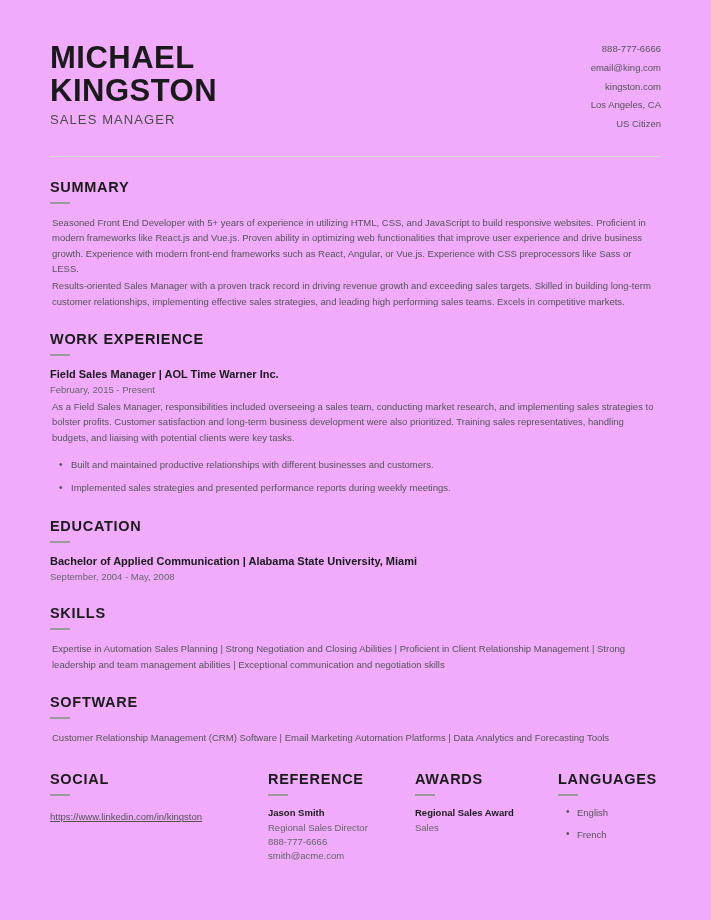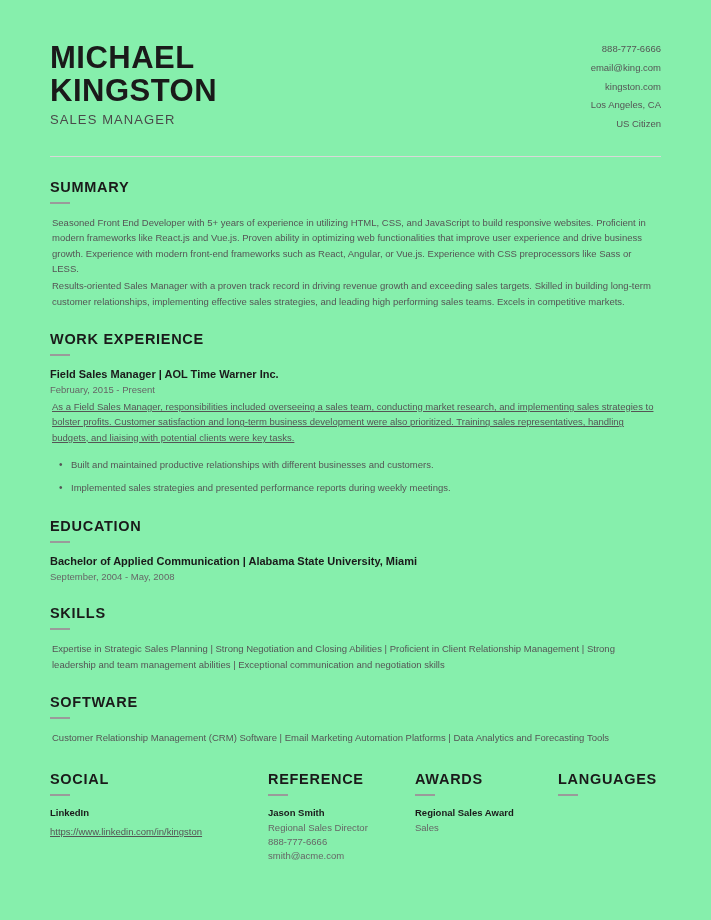--- a/index.html
+++ b/index.html
@@ -11,21 +11,21 @@
     width: 711px;
     height: 920px;
     font-family: "Liberation Sans", sans-serif;
     color: #444444;
     -webkit-font-smoothing: antialiased;
   }
   .page {
     position: relative;
     width: 711px;
     height: 920px;
-    background: #86efac;
+    background: #f0abfc;
     box-sizing: border-box;
     padding: 0 50px;
   }
 
   
   .header {
     display: flex;
     justify-content: space-between;
     align-items: flex-start;
     padding-top: 36px;
@@ -96,21 +96,21 @@
     font-size: 11px;
     font-weight: bold;
     color: #1a1a1a;
     line-height: 1.45;
   }
   .entry-date {
     font-size: 9.5px;
     color: #666666;
     line-height: 1.45;
   }
-  .entry-desc { margin-top: 13px; text-decoration: underline; }
+  .entry-desc { margin-top: 13px; }
 
   ul.bullets {
     margin: 13px 0 0 0;
     padding-left: 21px;
     list-style: none;
   }
   ul.bullets li {
     position: relative;
     font-size: 9.5px;
     line-height: 1.5;
@@ -236,39 +236,38 @@
         <div class="entry-title">Bachelor of Applied Communication | Alabama State University, Miami</div>
         <div class="entry-date">September, 2004 - May, 2008</div>
       </div>
     </div>
   </div>
 
   <div class="section">
     <h2 class="section-heading">SKILLS</h2>
     <div class="accent-bar"></div>
     <div class="section-body">
-      <p class="para">Expertise in Strategic Sales Planning  |  Strong Negotiation and Closing Abilities  |  Proficient in Client Relationship Management  |  Strong leadership and team management abilities  |  Exceptional communication and negotiation skills</p>
+      <p class="para">Expertise in Automation Sales Planning  |  Strong Negotiation and Closing Abilities  |  Proficient in Client Relationship Management  |  Strong leadership and team management abilities  |  Exceptional communication and negotiation skills</p>
     </div>
   </div>
 
   <div class="section">
     <h2 class="section-heading">SOFTWARE</h2>
     <div class="accent-bar"></div>
     <div class="section-body">
       <p class="para">Customer Relationship Management (CRM) Software  |  Email Marketing Automation Platforms   |  Data Analytics and Forecasting Tools</p>
     </div>
   </div>
 
   <div class="columns">
 
     <div class="col col-social">
       <h2 class="section-heading">SOCIAL</h2>
       <div class="accent-bar"></div>
       <div class="section-body">
-        <div class="sub-bold">LinkedIn</div>
         <a class="link" href="#">https://www.linkedin.com/in/kingston</a>
       </div>
     </div>
 
     <div class="col col-reference">
       <h2 class="section-heading">REFERENCE</h2>
       <div class="accent-bar"></div>
       <div class="section-body">
         <div class="sub-bold">Jason Smith</div>
         <div class="sub-plain">Regional Sales Director</div>
@@ -282,17 +281,23 @@
       <div class="accent-bar"></div>
       <div class="section-body">
         <div class="sub-bold">Regional Sales Award</div>
         <div class="sub-plain">Sales</div>
       </div>
     </div>
 
     <div class="col col-languages">
       <h2 class="section-heading">LANGUAGES</h2>
       <div class="accent-bar"></div>
+      <div class="section-body">
+        <ul class="lang-list">
+          <li>English</li>
+          <li>French</li>
+        </ul>
+      </div>
     </div>
 
   </div>
 
 </div>
 
 </body></html>

